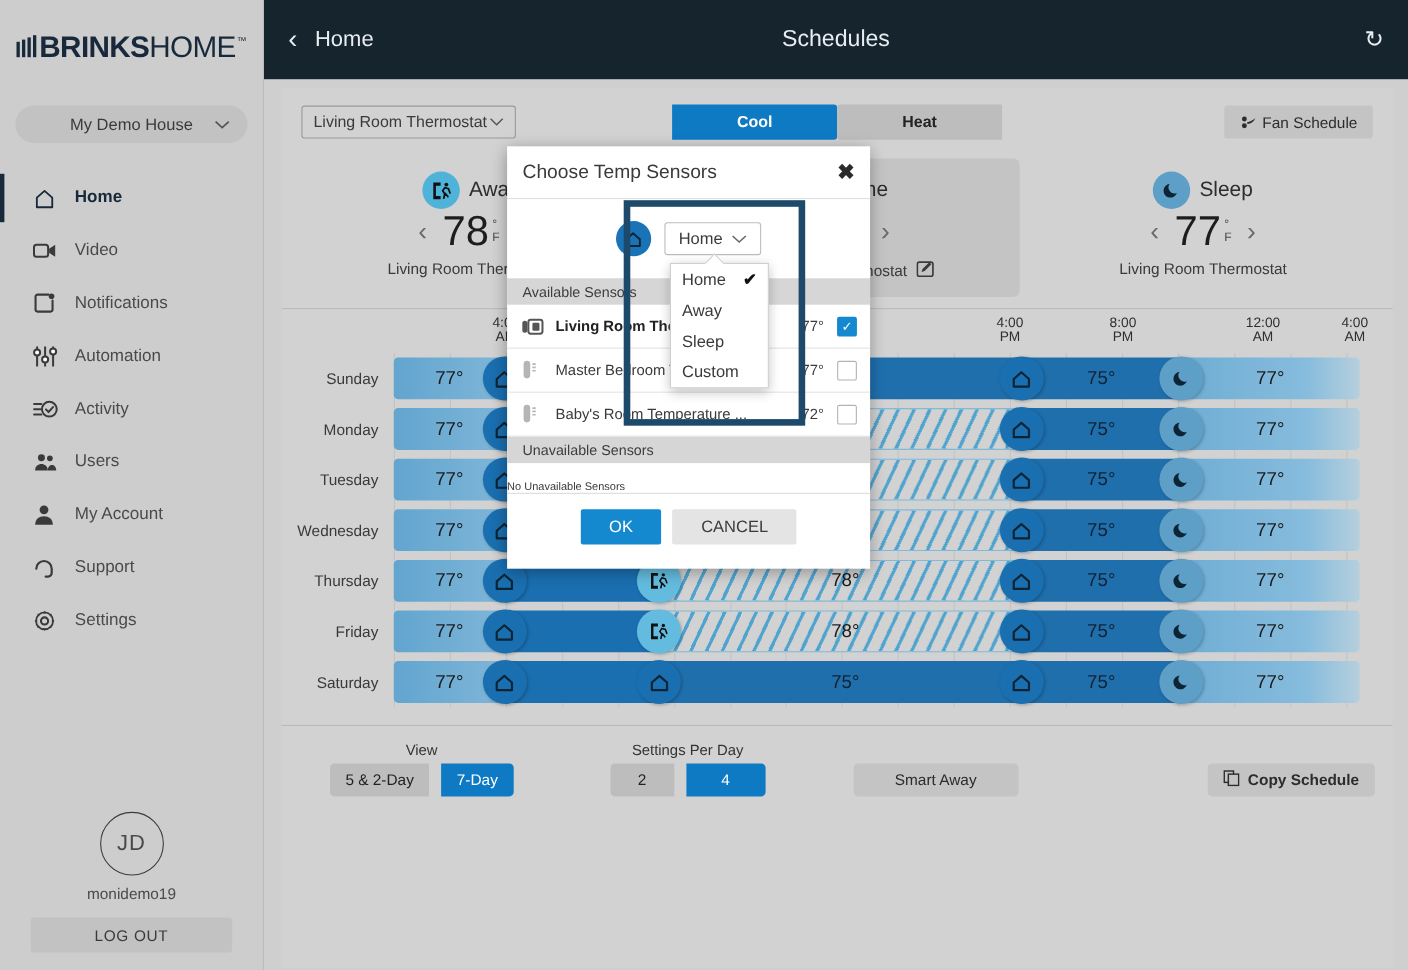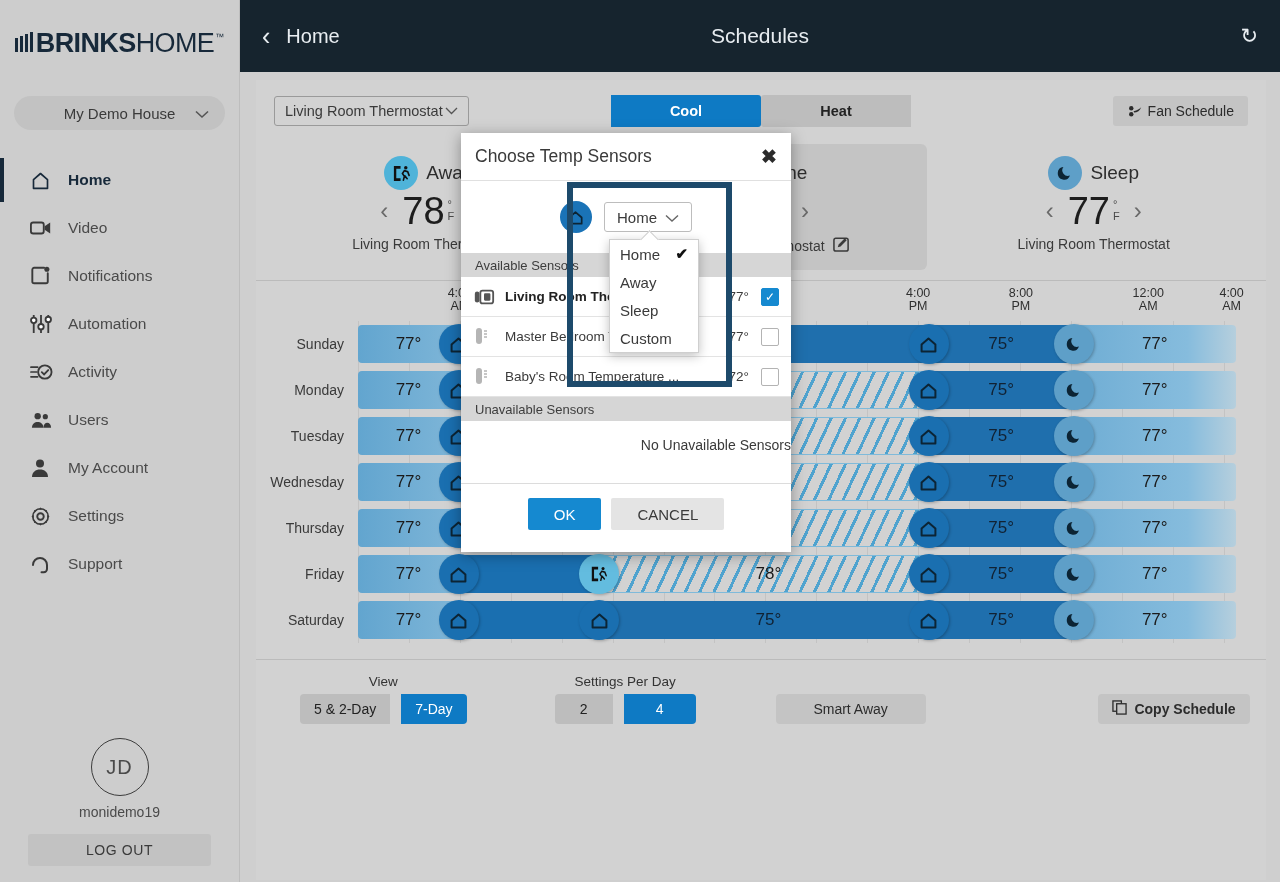--- a/index.html
+++ b/index.html
@@ -173,21 +173,21 @@
     display:flex; align-items:center; gap: 8px; font-size: 15px; color:#3a3a3a; cursor:pointer; background:#fff;
   }
   .sec-head { background:#d6d6d6; height: 24px; display:flex; align-items:center; padding: 0 14px; font-size: 13px; color:#3d3d3d; }
   .sensor-row { display:flex; align-items:center; height: 40px; padding: 0 12px; border-bottom:1px solid #e3e3e3; }
   .sensor-ic { width: 32px; display:flex; align-items:center; }
   .sensor-name { flex:1; font-size: 13.5px; color:#3a3a3a; }
   .sensor-row.checked .sensor-name { font-weight: bold; color:#222; }
   .sensor-temp { font-size: 13.5px; color:#3a3a3a; margin-right: 12px; }
   .cbx { width: 18px; height: 18px; border:1px solid #b3b3b3; border-radius:2px; background:#fff; cursor:pointer; }
   .cbx.on { background:#1589d0; border-color:#1589d0; display:flex; align-items:center; justify-content:center; color:#fff; font-size:12px; }
-  .none-row { text-align:right; font-size: 14px; color:#3a3a3a; padding: 16px 0 30px 0; border-bottom:1px solid #dcdcdc; }
+  .none-row { text-align:left; font-size: 10px; color:#3a3a3a; padding: 16px 0 0 0; border-bottom:1px solid #dcdcdc; }
   .modal-actions { display:flex; justify-content:center; gap: 10px; padding: 14px 0 16px 0; }
   .mbtn { height: 32px; padding: 0 26px; display:flex; align-items:center; justify-content:center; font-size:15px; border-radius:2px; cursor:pointer; }
   .mbtn.ok { background:#1589d0; color:#fff; }
   .mbtn.cancel { background:#e4e4e4; color:#3a3a3a; }
 
   
   .dd {
     position:absolute; left: 609px; top: 239px; width: 90px; background:#fff;
     border:1px solid #cfcfcf; box-shadow: 0 3px 10px rgba(0,0,0,.25); z-index: 70;
   }
@@ -297,35 +297,35 @@
         <span class="nic">
           <svg width="20" height="20" viewBox="0 0 20 20">
               <circle cx="10" cy="5.5" r="4" fill="#3a3a3a"></circle>
               <path d="M2 19 c0-5 3.6-7.6 8-7.6 s8 2.6 8 7.6 Z" fill="#3a3a3a"></path>
             </svg>
         </span>
         <span class="lbl">My Account</span>
       </div>
       <div class="nav-item">
         <span class="nic">
+          <svg width="20" height="22" viewBox="0 0 20 22">
+              <path d="M3 12 a7 7 0 0 1 14 0 v4 a3.2 3.2 0 0 1 -3.2 3.2 h-2.3" fill="none" stroke="#3a3a3a" stroke-width="2" stroke-linecap="round"></path>
+            </svg>
+        </span>
+        <span class="lbl">Support</span>
+      </div>
+      <div class="nav-item">
+        <span class="nic">
           <svg width="21" height="21" viewBox="0 0 22 22">
               <circle cx="11" cy="11" r="3.4" fill="none" stroke="#3a3a3a" stroke-width="2"></circle>
               <path d="M11 1.4 l1.5 2.6 h-3 Z M11 20.6 l-1.5 -2.6 h3 Z M1.4 11 l2.6 -1.5 v3 Z M20.6 11 l-2.6 1.5 v-3 Z M4.2 4.2 l3 .4 -2.1 2.1 Z M17.8 17.8 l-3 -.4 2.1 -2.1 Z M17.8 4.2 l-.4 3 -2.1 -2.1 Z M4.2 17.8 l.4 -3 2.1 2.1 Z" fill="#3a3a3a"></path>
               <circle cx="11" cy="11" r="8.1" fill="none" stroke="#3a3a3a" stroke-width="1.7"></circle>
             </svg>
         </span>
         <span class="lbl">Settings</span>
-      </div>
-      <div class="nav-item">
-        <span class="nic">
-          <svg width="20" height="22" viewBox="0 0 20 22">
-              <path d="M3 12 a7 7 0 0 1 14 0 v4 a3.2 3.2 0 0 1 -3.2 3.2 h-2.3" fill="none" stroke="#3a3a3a" stroke-width="2" stroke-linecap="round"></path>
-            </svg>
-        </span>
-        <span class="lbl">Support</span>
       </div>
     </div>
 
     <div class="userbox">
       <div class="avatar">JD</div>
       <div class="uname">monidemo19</div>
       <div class="logout">LOG OUT</div>
     </div>
   </div>
 

